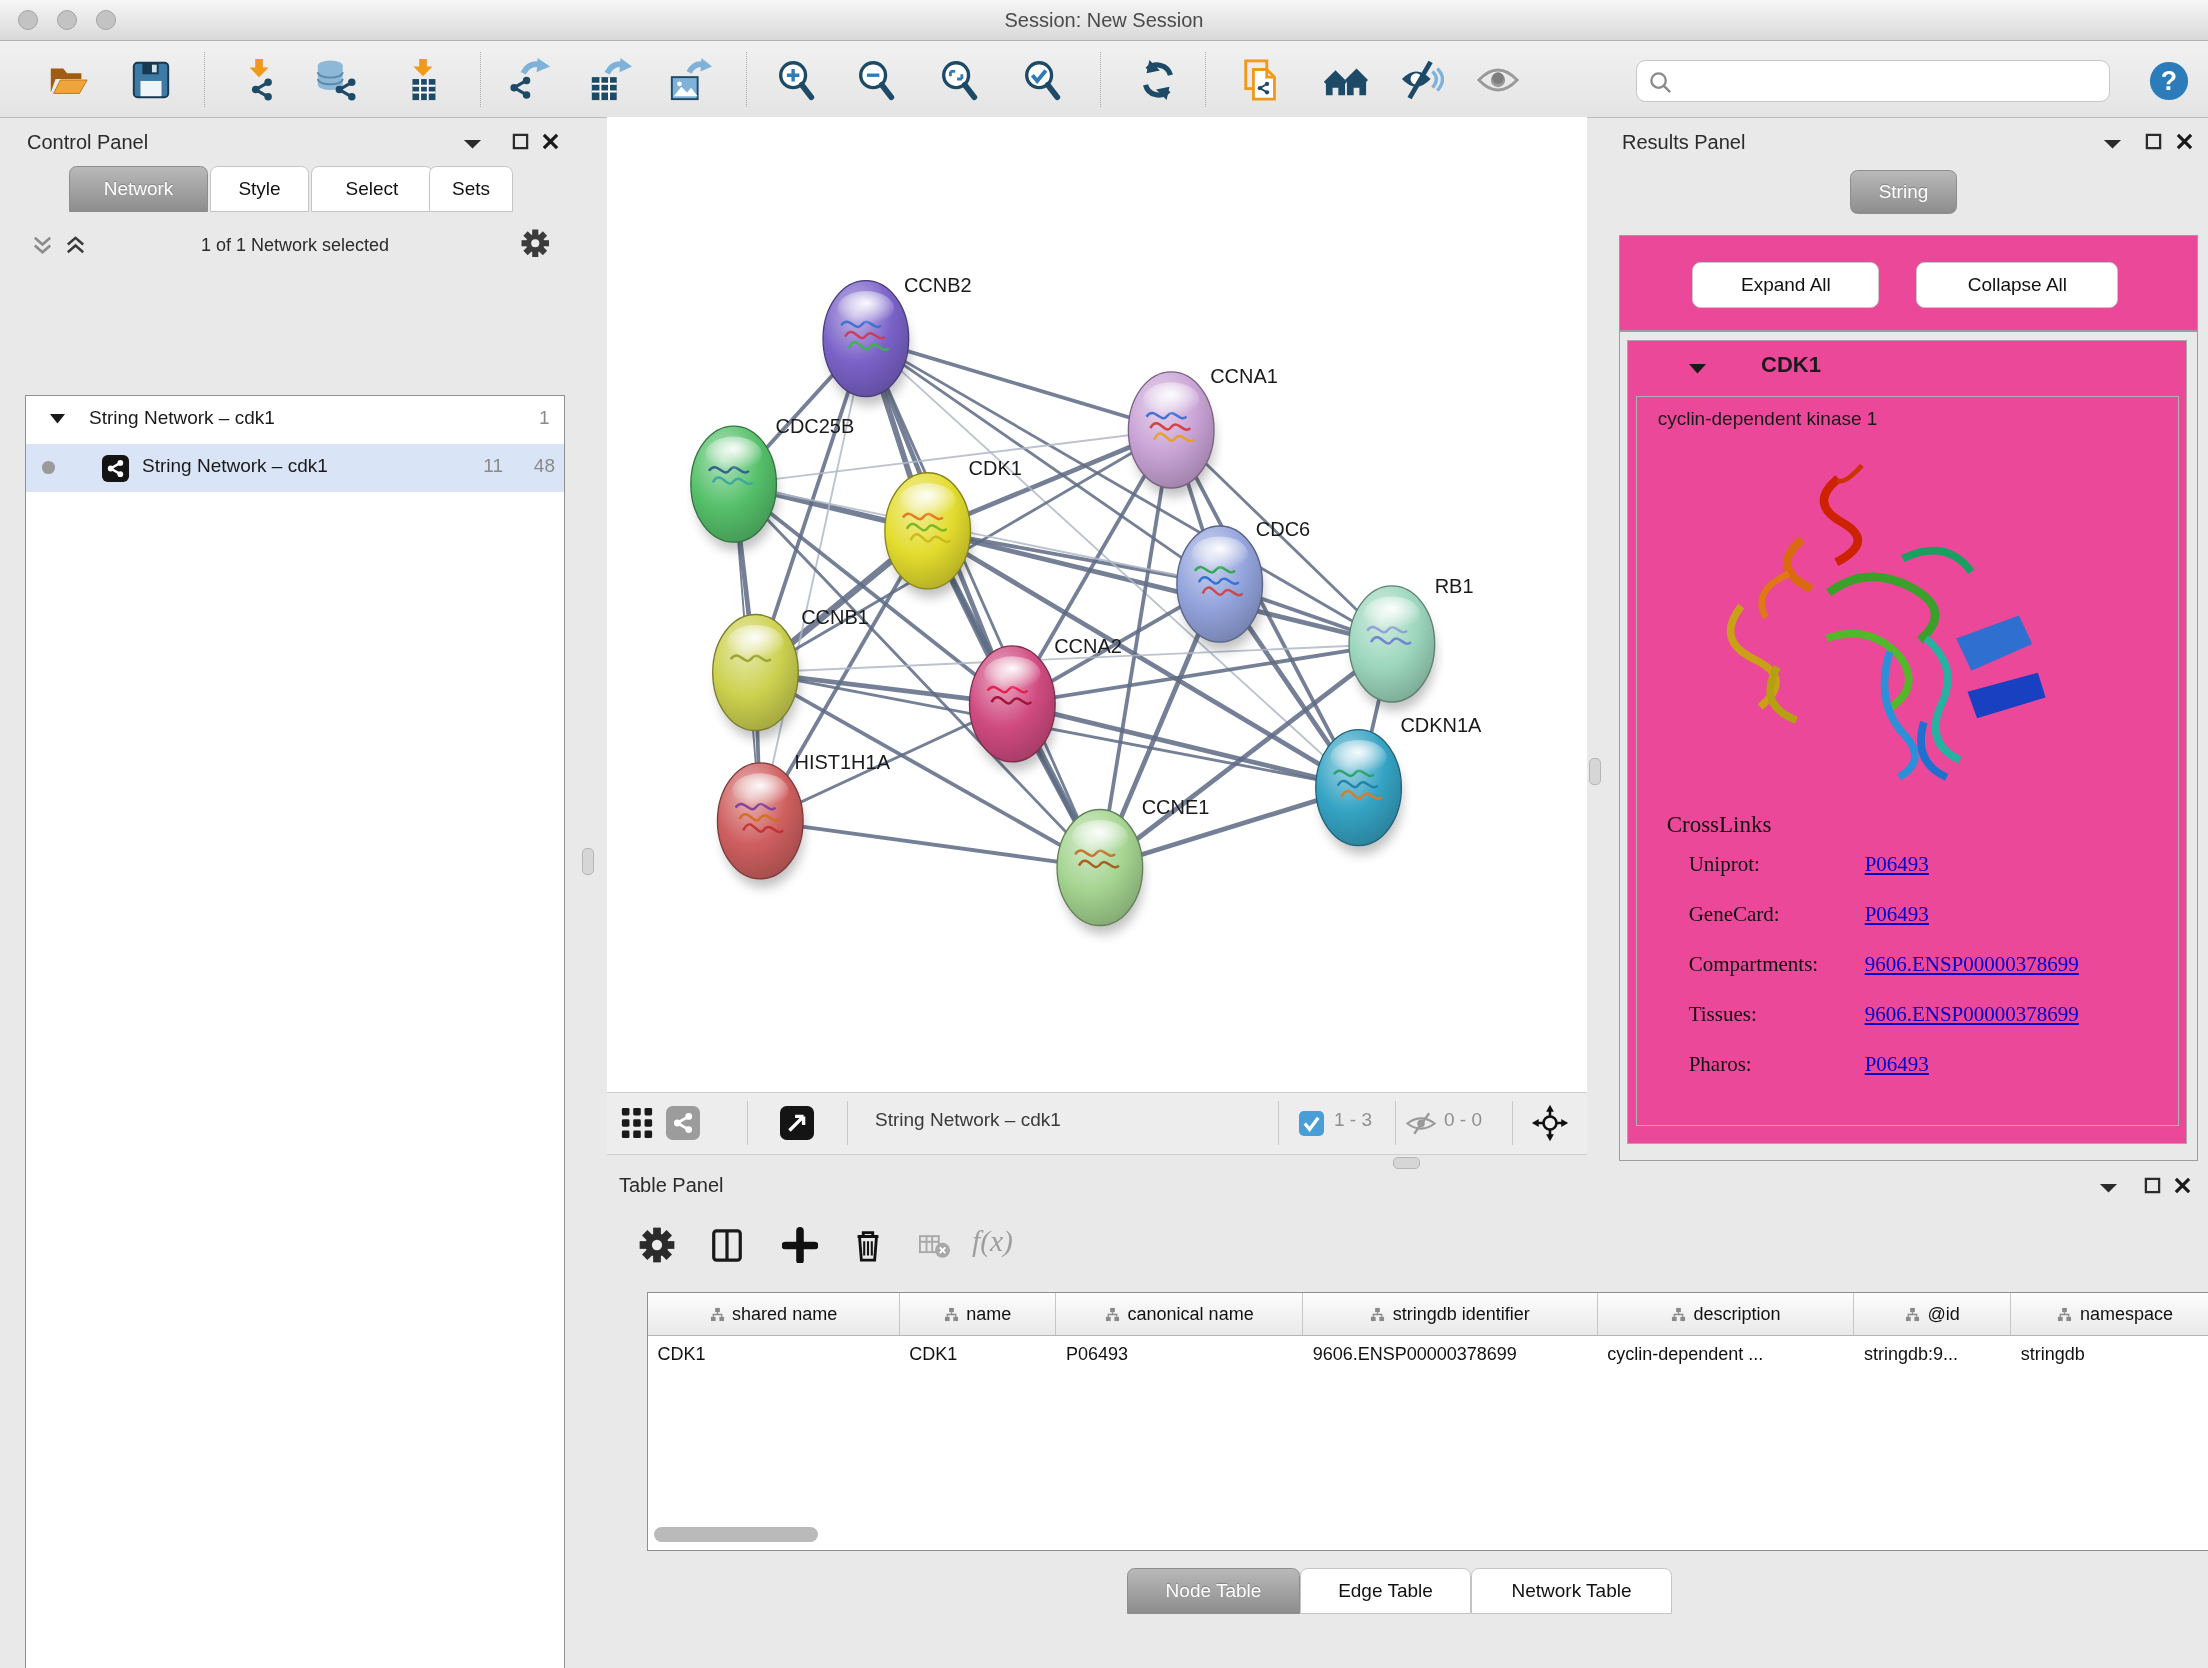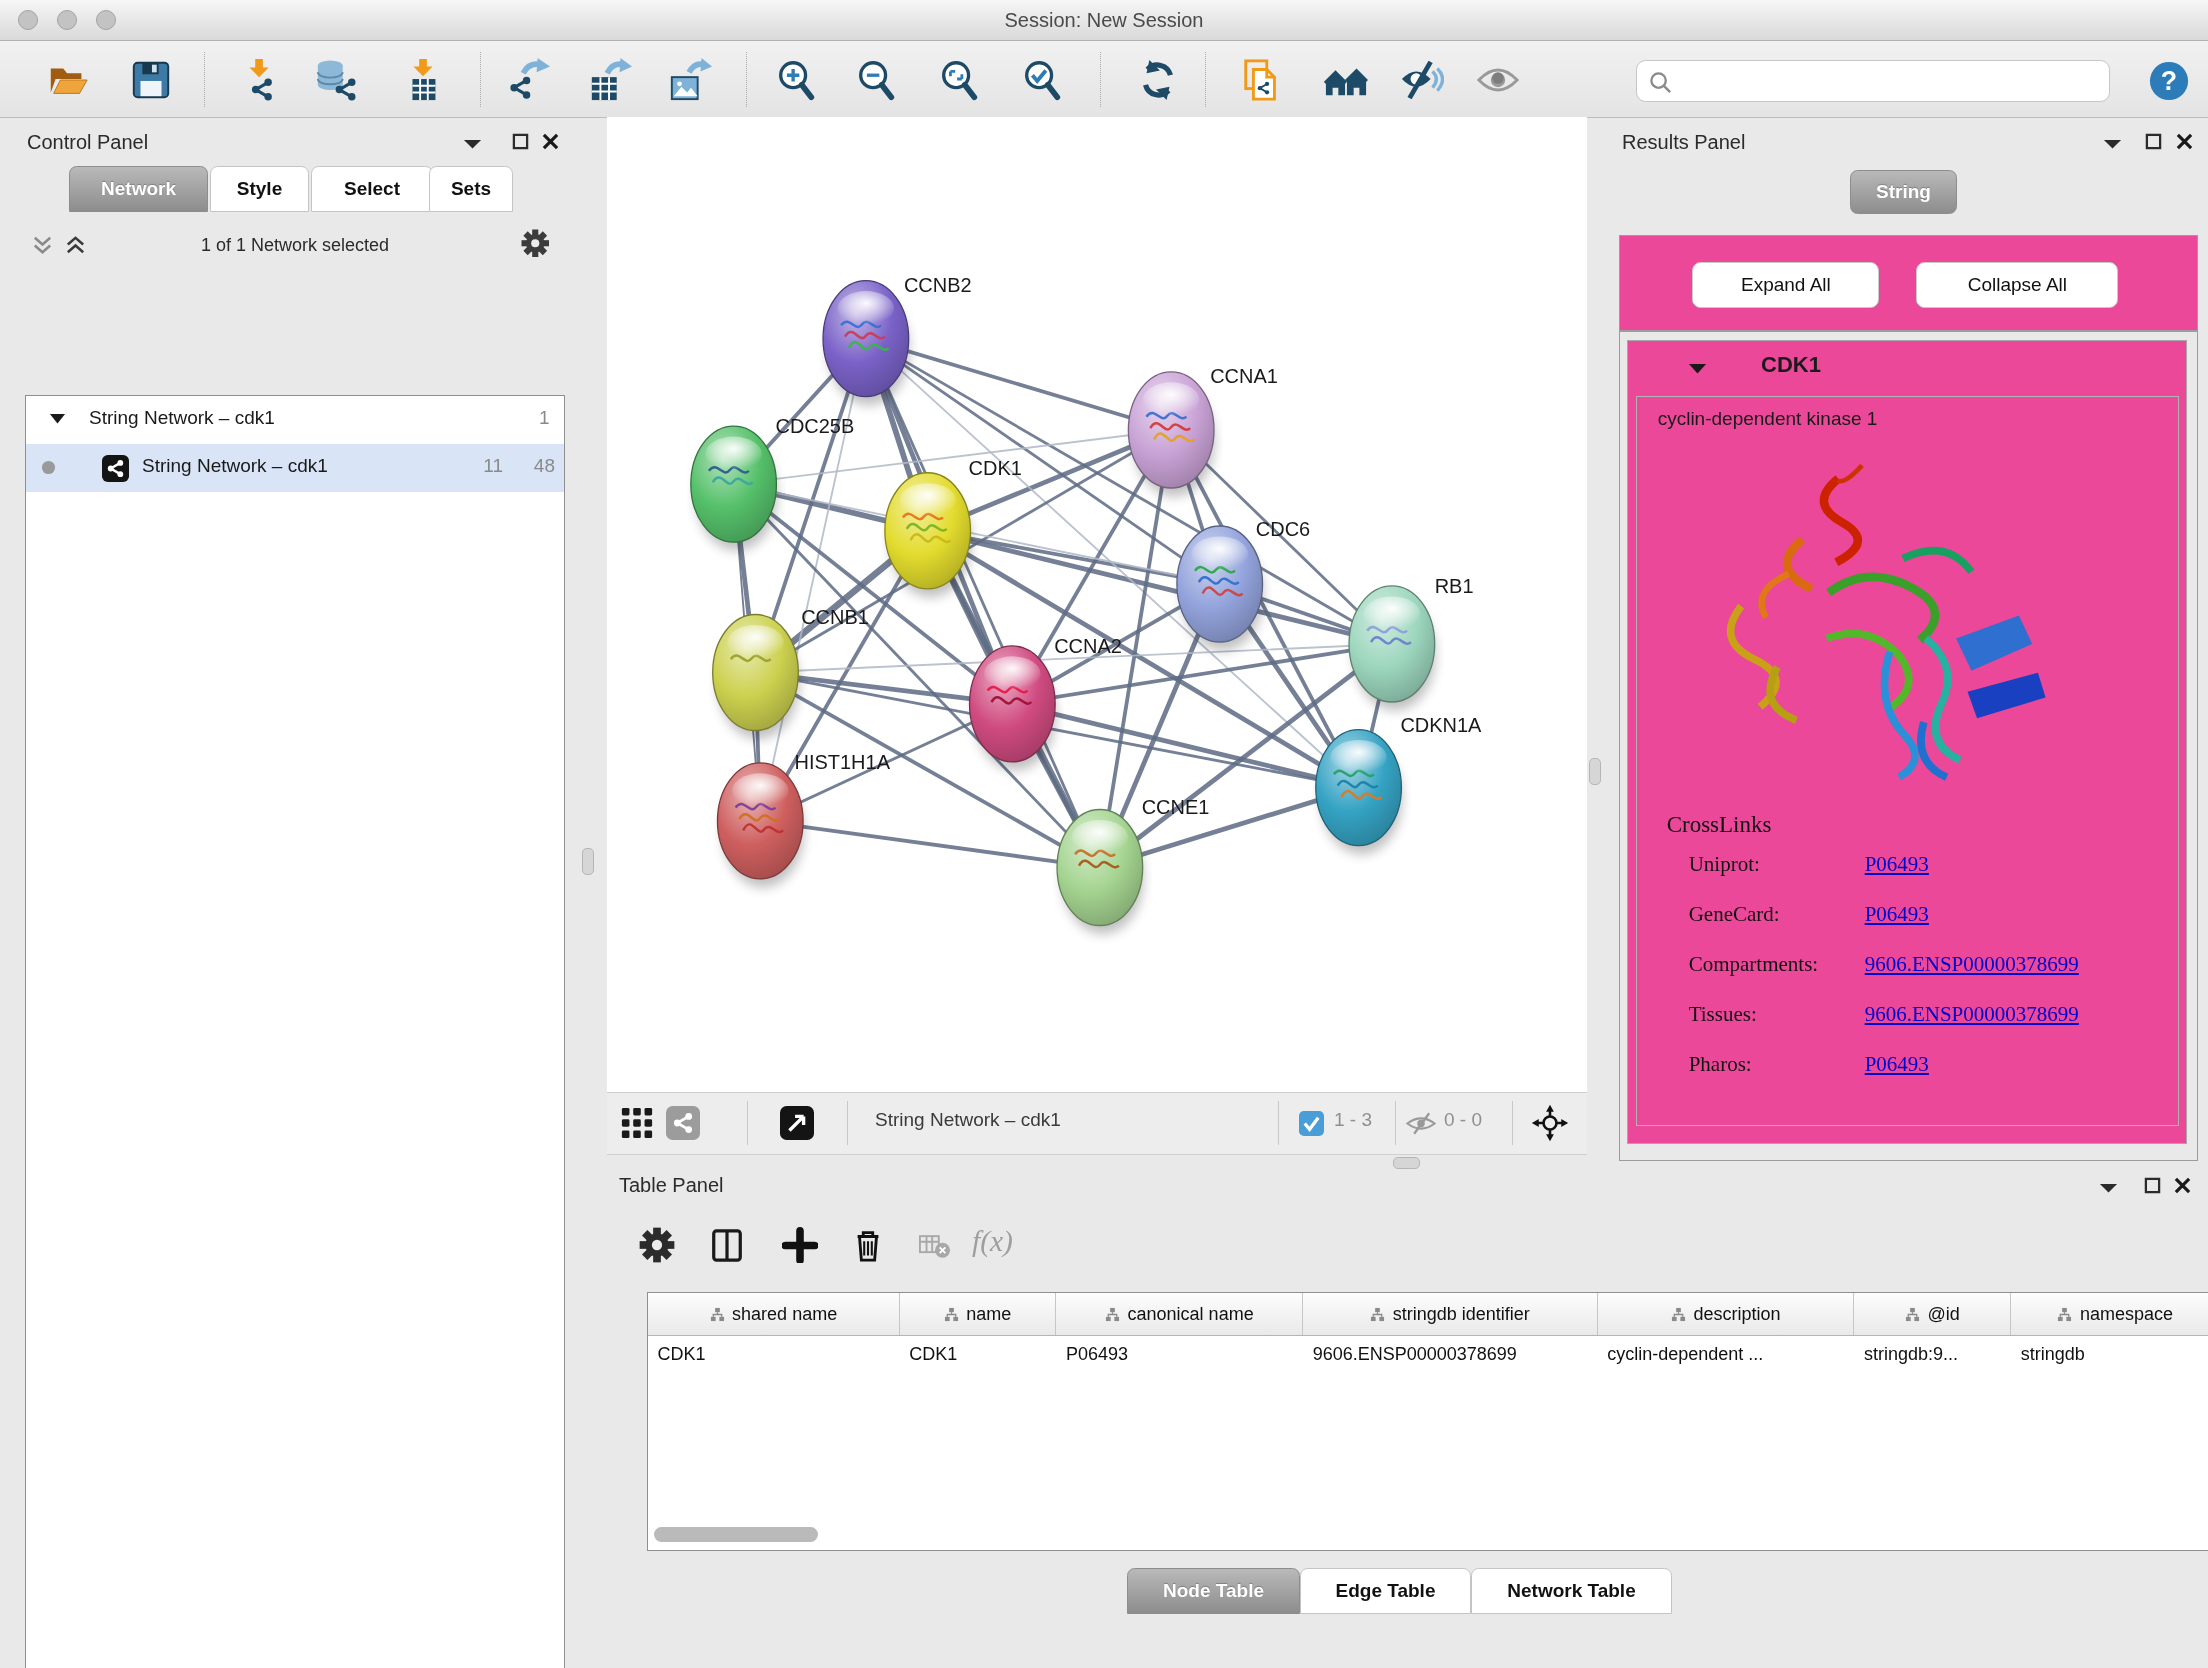--- a/index.html
+++ b/index.html
@@ -13,21 +13,21 @@
   #toolbar{left:0;top:41px;width:2208px;height:76px;background:linear-gradient(#f1f1f1,#e4e4e4);border-bottom:1px solid #bdbdbd;}
   .tbi{top:17px;width:44px;height:44px;}
   .tbi svg{display:block;}
   .tbsep{top:11.4px;height:55px;border-left:1.9px dotted #ababab;width:0;}
   #search-box{left:1636px;top:19px;width:472px;height:40px;background:#fff;border:1px solid #c6c6c6;border-radius:9.5px;}
   #search-box svg{position:absolute;left:11.4px;top:8.6px;}
   #search-input{position:absolute;left:42px;top:3.8px;width:418px;height:30px;border:none;outline:none;font-size:18px;background:transparent;}
   
   .panel-title{font-size:20px;color:#2b2b2b;}
   
-  .tab{height:46px;background:#fff;border:1px solid #c4c4c4;border-radius:7.6px 7.6px 0 0;display:flex;align-items:center;justify-content:center;font-size:19px;color:#111;box-sizing:border-box;font-weight:bold;}
+  .tab{height:46px;background:#fff;border:1px solid #c4c4c4;border-radius:7.6px 7.6px 0 0;display:flex;align-items:center;justify-content:center;font-size:19px;color:#111;box-sizing:border-box;}
   .tab.active{background:linear-gradient(#b9b9b9,#8d8d8d);color:#fff;border-color:#8d8d8d;text-shadow:0 -1px 1px rgba(0,0,0,.25);}
   .tab.free{border-radius:7.6px;}
   
   #cp-listbox{left:25px;top:278px;width:540px;height:1309px;background:#fff;border:1.9px solid #8f8f8f;box-sizing:border-box;}
   .cp-row{position:relative;width:100%;height:48px;font-size:19px;color:#1a1a1a;}
   .cp-row.sel{background:#d9e5f7;}
   .cp-count{color:#8a8a8a;}
   
   #canvas{left:607px;top:117px;width:980px;height:975px;background:#fff;}
   #canvas-bar{left:607px;top:1092px;width:980px;height:61px;background:#ededed;border-top:1px solid #cfcfcf;border-bottom:1px solid #cfcfcf;}

